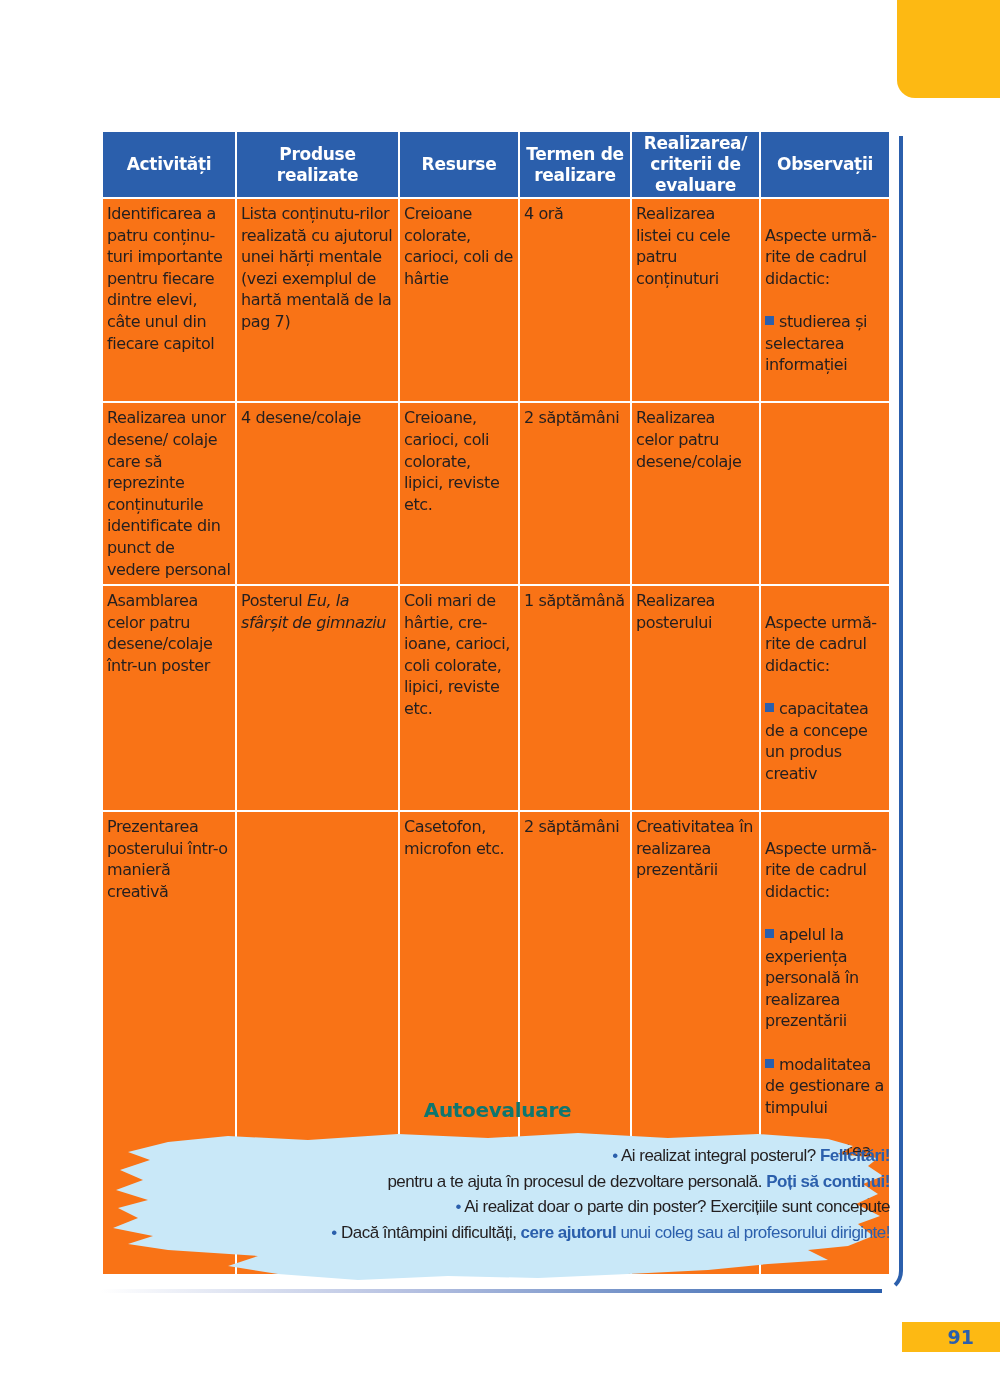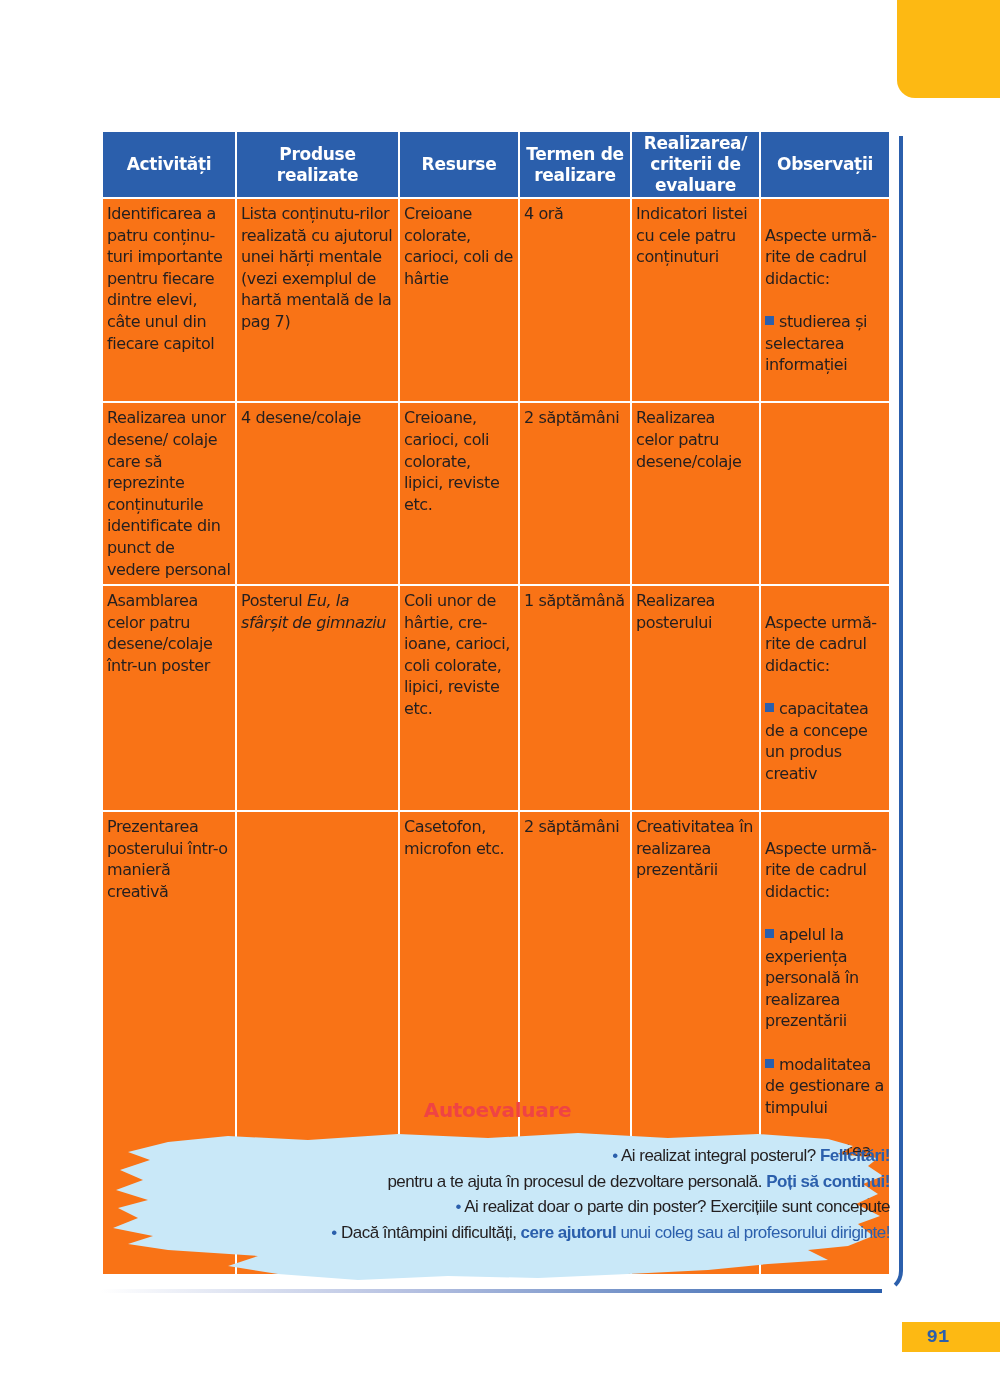--- a/index.html
+++ b/index.html
@@ -37,41 +37,41 @@
   }
   .bullet-sq {
     display: inline-block; width: 9px; height: 9px; background: #2b5fac;
     margin-right: 5px; vertical-align: 2px;
   }
   .obs-line { display: block; }
   em { font-style: italic; }
 
   .auto-title {
     position: absolute; left: 100px; top: 1098px; width: 795px; text-align: center;
-    color: #ef4444; font-weight: bold; font-size: 20px; letter-spacing: -0.3px;
+    color: #0f766e; font-weight: bold; font-size: 20px; letter-spacing: -0.3px;
   }
   .brush {
     position: absolute; left: 108px; top: 1124px; width: 782px; height: 162px;
   }
   .auto-text {
     position: absolute; left: 110px; top: 1143px; width: 780px; text-align: right;
     font-size: 17px; line-height: 25.5px; color: #231f20; letter-spacing: -0.5px;
     font-family: "Liberation Sans", sans-serif;
   }
   .auto-text .hl { color: #2b5fac; font-weight: bold; }
   .auto-text .blue { color: #2b5fac; }
   .auto-text .dot { color: #2b5fac; }
 
   .page-num-bar {
     position: absolute; left: 902px; top: 1322px; width: 98px; height: 30px;
     background: #fdb913;
   }
   .page-num {
     position: absolute; left: 902px; top: 1322px; width: 72px; height: 30px;
-    line-height: 30px; text-align: center; color: #2b5fac; font-weight: bold; font-size: 19px; font-family: Liberation Mono, monospace;
+    line-height: 30px; text-align: right; color: #2b5fac; font-weight: bold; font-size: 19px;
   }
 </style>
 </head>
 <body>
 
 <div class="corner-tab"></div>
 
 <div class="frame"></div>
 <div class="frame-bottom"></div>
 
@@ -93,38 +93,38 @@
       <th style="padding:0 10px">Realizarea/ criterii de evaluare</th>
       <th>Observații</th>
     </tr>
   </thead>
   <tbody>
     <tr style="height:178px">
       <td>Identificarea a patru conținu-turi importante pentru fiecare dintre elevi, câte unul din fiecare capitol</td>
       <td>Lista conținutu-rilor realizată cu ajutorul unei hărți mentale (vezi exemplul de hartă mentală de la pag 7)</td>
       <td>Creioane colorate, carioci, coli de hârtie</td>
       <td>4 oră</td>
-      <td>Indicatori listei cu cele patru conținuturi</td>
+      <td>Realizarea listei cu cele patru conținuturi</td>
       <td>
         <span class="obs-line">Aspecte urmă-rite de cadrul didactic:</span>
         <span class="obs-line"><span class="bullet-sq"></span><span>studierea și selectarea informației</span></span>
       </td>
     </tr>
     <tr style="height:147px">
       <td>Realizarea unor desene/ colaje care să reprezinte conținuturile identificate din punct de vedere personal</td>
       <td>4 desene/colaje</td>
       <td>Creioane, carioci, coli colorate, lipici, reviste etc.</td>
       <td>2 săptămâni</td>
       <td>Realizarea celor patru desene/colaje</td>
       <td></td>
     </tr>
     <tr style="height:163px">
       <td>Asamblarea celor patru desene/colaje într-un poster</td>
       <td><span>Posterul </span><em>Eu, la sfârșit de gimnaziu</em></td>
-      <td>Coli unor de hârtie, cre-ioane, carioci, coli colorate, lipici, reviste etc.</td>
+      <td>Coli mari de hârtie, cre-ioane, carioci, coli colorate, lipici, reviste etc.</td>
       <td>1 săptămână</td>
       <td>Realizarea posterului</td>
       <td>
         <span class="obs-line">Aspecte urmă-rite de cadrul didactic:</span>
         <span class="obs-line"><span class="bullet-sq"></span><span>capacitatea de a concepe un produs creativ</span></span>
       </td>
     </tr>
     <tr style="height:350px">
       <td>Prezentarea posterului într-o manieră creativă</td>
       <td></td>

